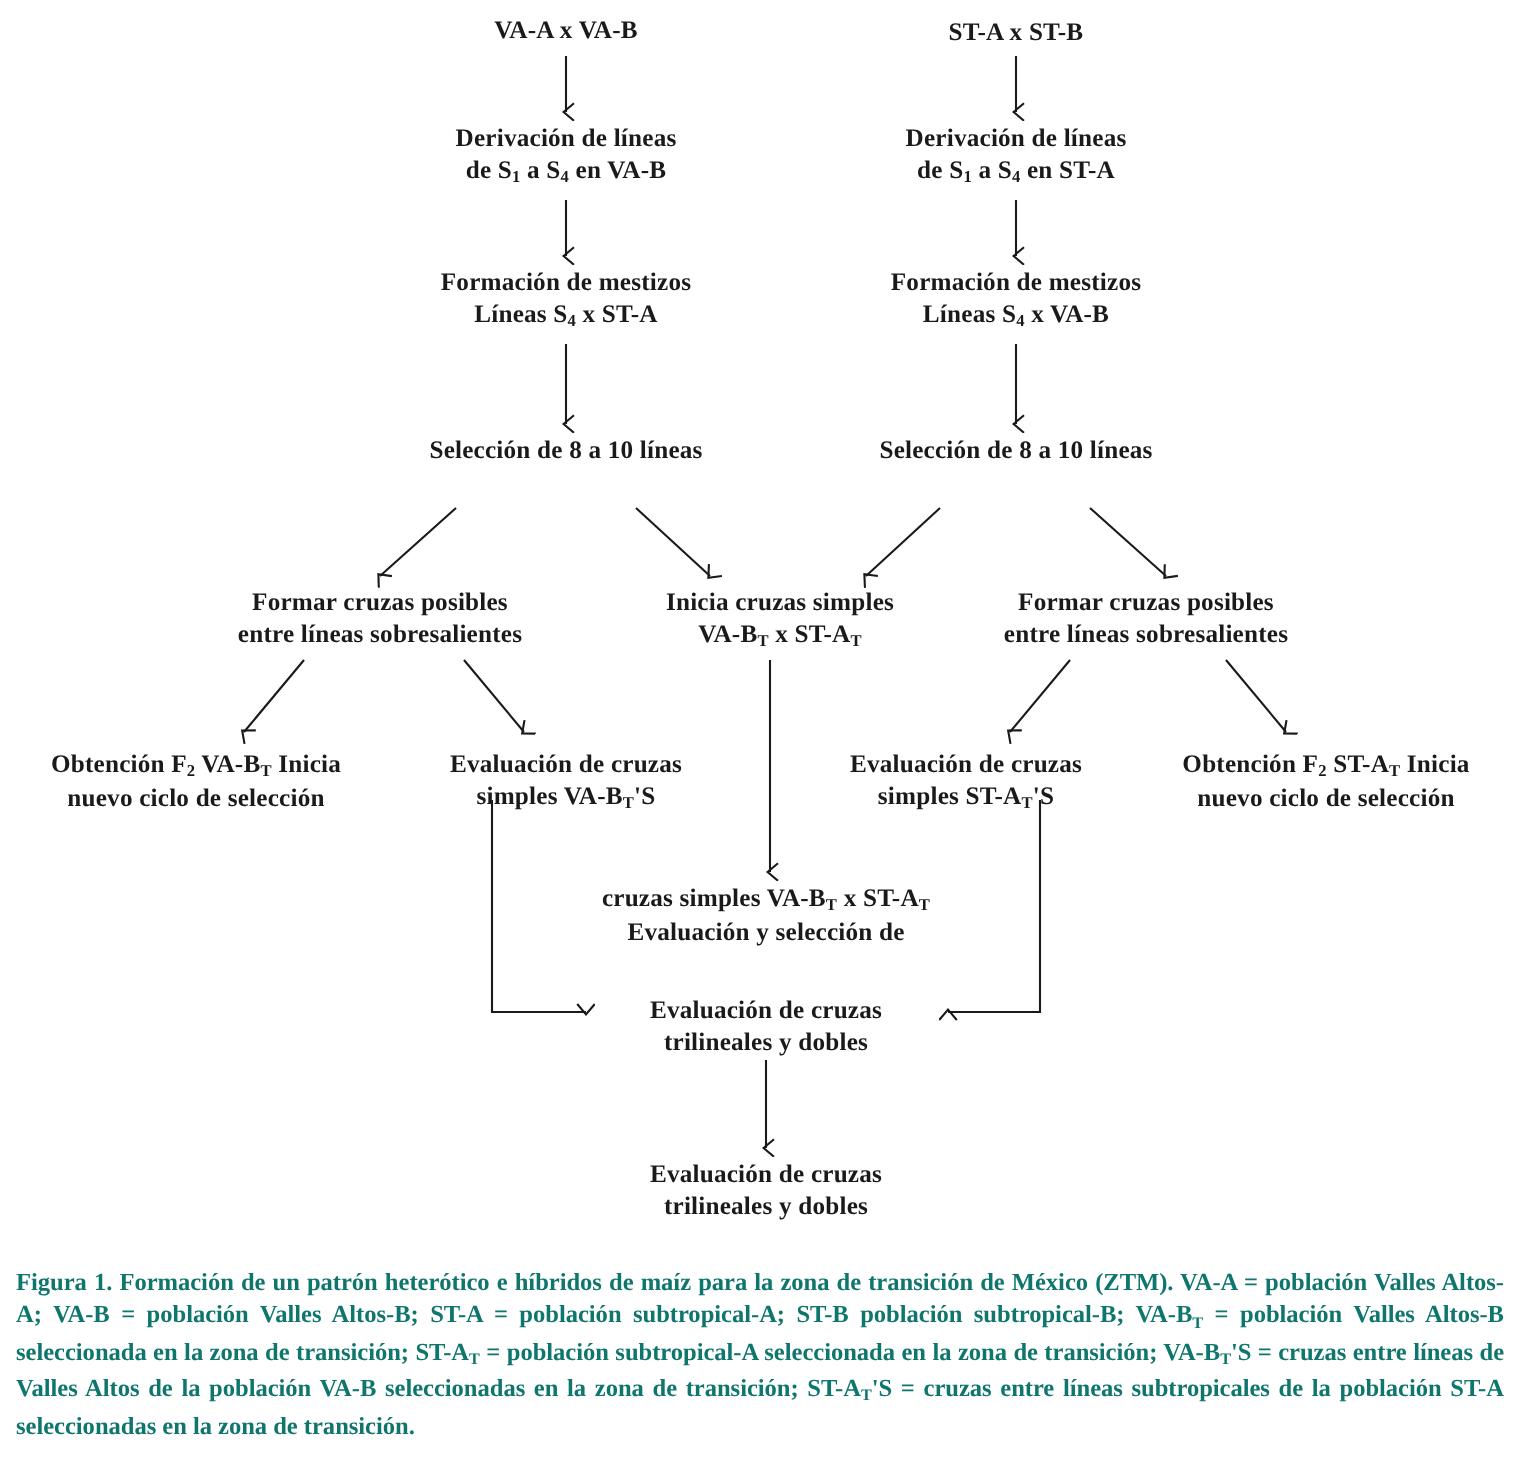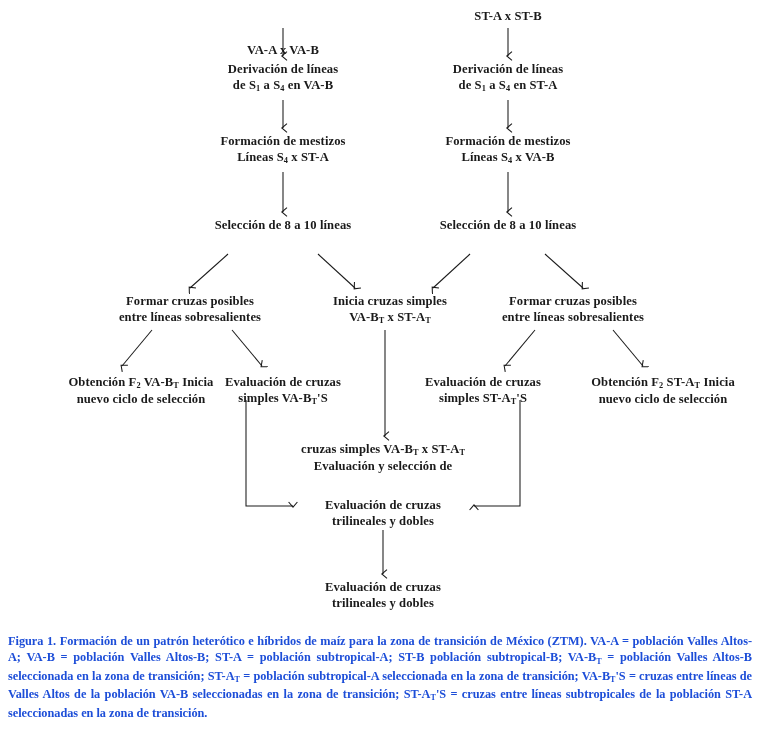--- a/index.html
+++ b/index.html
@@ -51,21 +51,21 @@
 
   #caption {
     position: absolute;
     left: 8px;
     top: 633px;
     width: 744px;
     font-size: 12.3px;
     line-height: 16.4px;
     font-weight: bold;
     text-align: justify;
-    color: #1d4ed8;
+    color: #0f766e;
     letter-spacing: -0.02px;
   }
   #caption sub {
     font-size: 0.66em;
     vertical-align: baseline;
     position: relative;
     top: 0.28em;
   }
 </style>
 </head>
@@ -104,21 +104,21 @@
 
       <line x1="383" y1="530" x2="383" y2="574"></line>
     </g>
 
     <g stroke="#1a1a1a" stroke-width="1.05" fill="none">
       <path d="M246,400 L246,506 L293,506" marker-end="url(#vhead)"></path>
       <path d="M520,400 L520,506 L474,506" marker-end="url(#vhead)"></path>
     </g>
   </svg>
 
-  <div class="node" style="left:283px; top:8px;margin-top:35px;">
+  <div class="node" style="left:283px; top:8px;">
       <span class="ln">VA-A x VA-B</span>
     </div>
   <div class="node" style="left:508px; top:9px;">
       <span class="ln">ST-A x ST-B</span>
     </div>
   <div class="node" style="left:283px; top:62px;">
       <span class="ln">Derivación de líneas</span>
       <span class="ln">de S<sub>1</sub> a S<sub>4</sub> en VA-B</span>
     </div>
   <div class="node" style="left:508px; top:62px;">
@@ -144,21 +144,21 @@
       <span class="ln">entre líneas sobresalientes</span>
     </div>
   <div class="node" style="left:390px; top:294px;">
       <span class="ln">Inicia cruzas simples</span>
       <span class="ln">VA-B<sub>T</sub> x ST-A<sub>T</sub></span>
     </div>
   <div class="node" style="left:573px; top:294px;">
       <span class="ln">Formar cruzas posibles</span>
       <span class="ln">entre líneas sobresalientes</span>
     </div>
-  <div class="node" style="left:98px; top:375px;margin-left:43px;">
+  <div class="node" style="left:98px; top:375px;">
       <span class="ln">Obtención F<sub>2</sub> VA-B<sub>T</sub> Inicia</span>
       <span class="ln">nuevo ciclo de selección</span>
     </div>
   <div class="node" style="left:283px; top:375px;">
       <span class="ln">Evaluación de cruzas</span>
       <span class="ln">simples VA-B<sub>T</sub>'S</span>
     </div>
   <div class="node" style="left:483px; top:375px;">
       <span class="ln">Evaluación de cruzas</span>
       <span class="ln">simples ST-A<sub>T</sub>'S</span>

